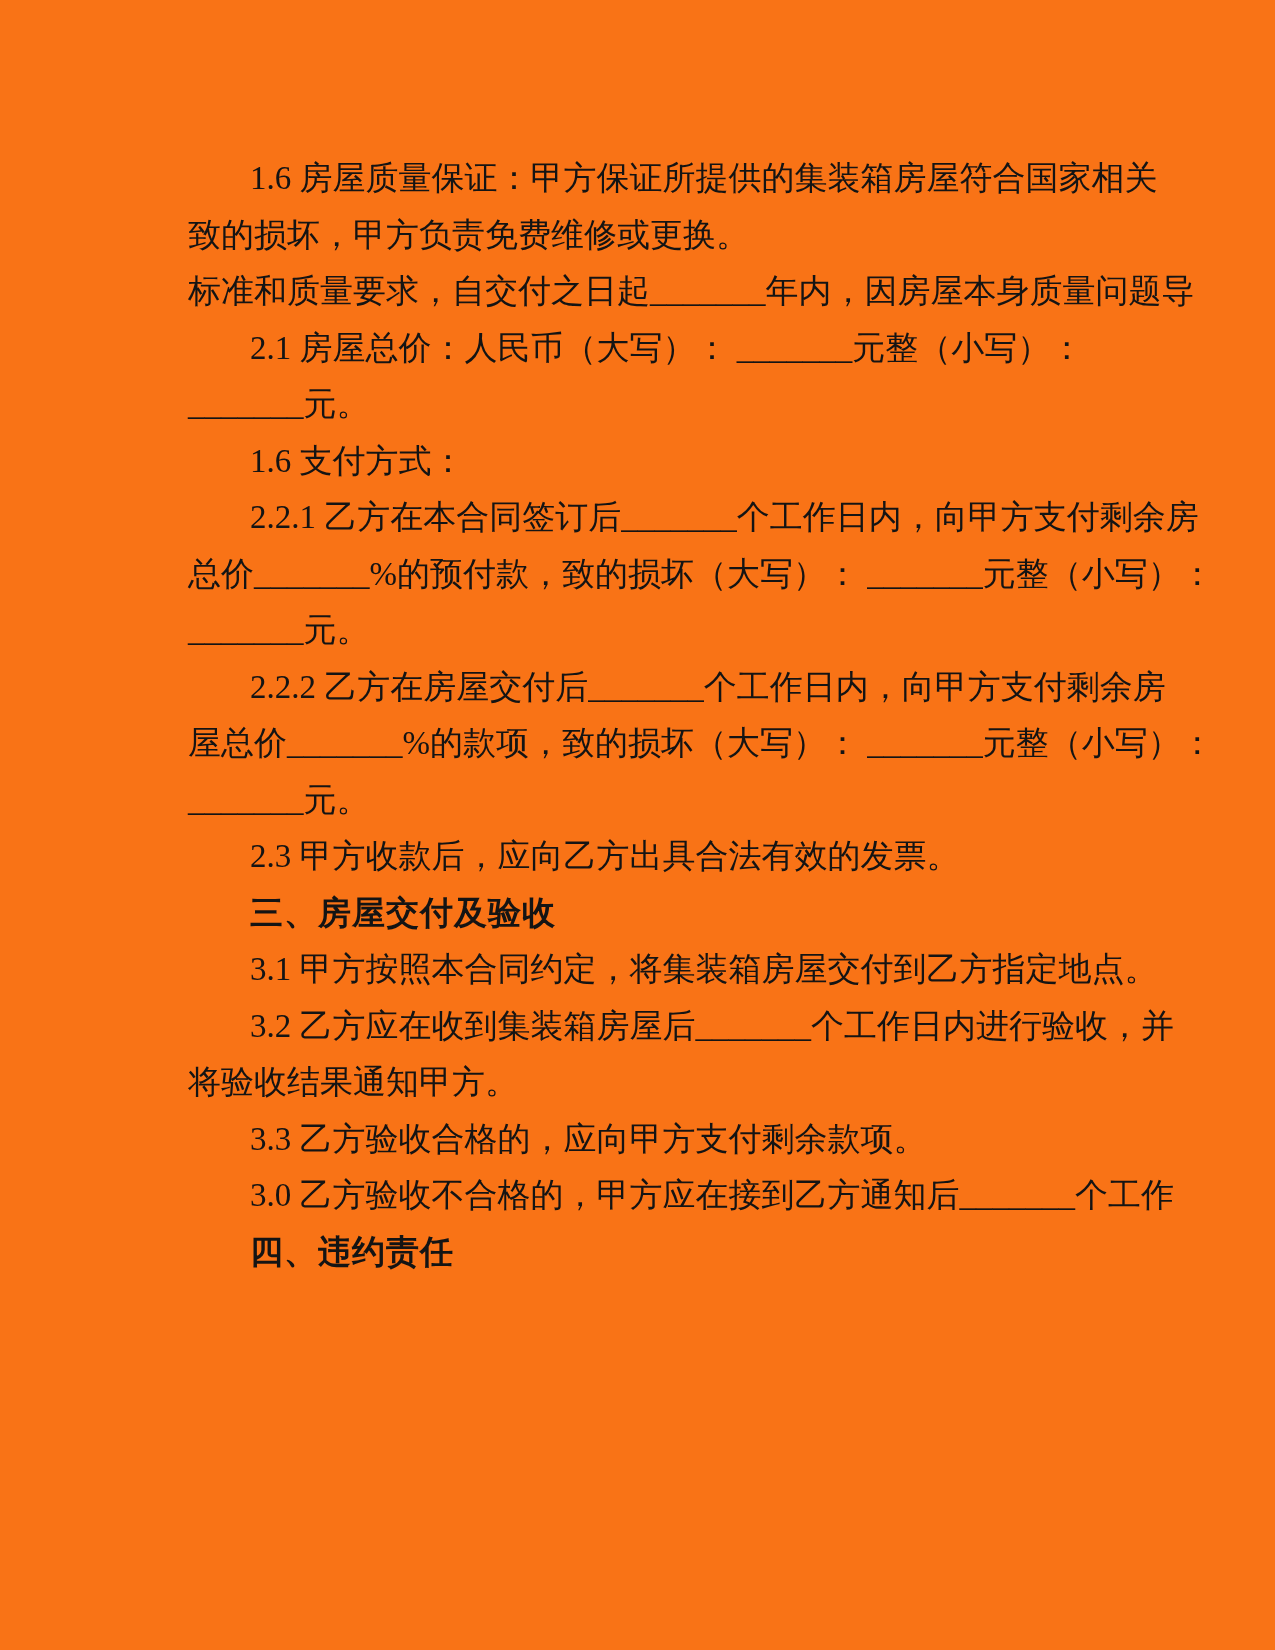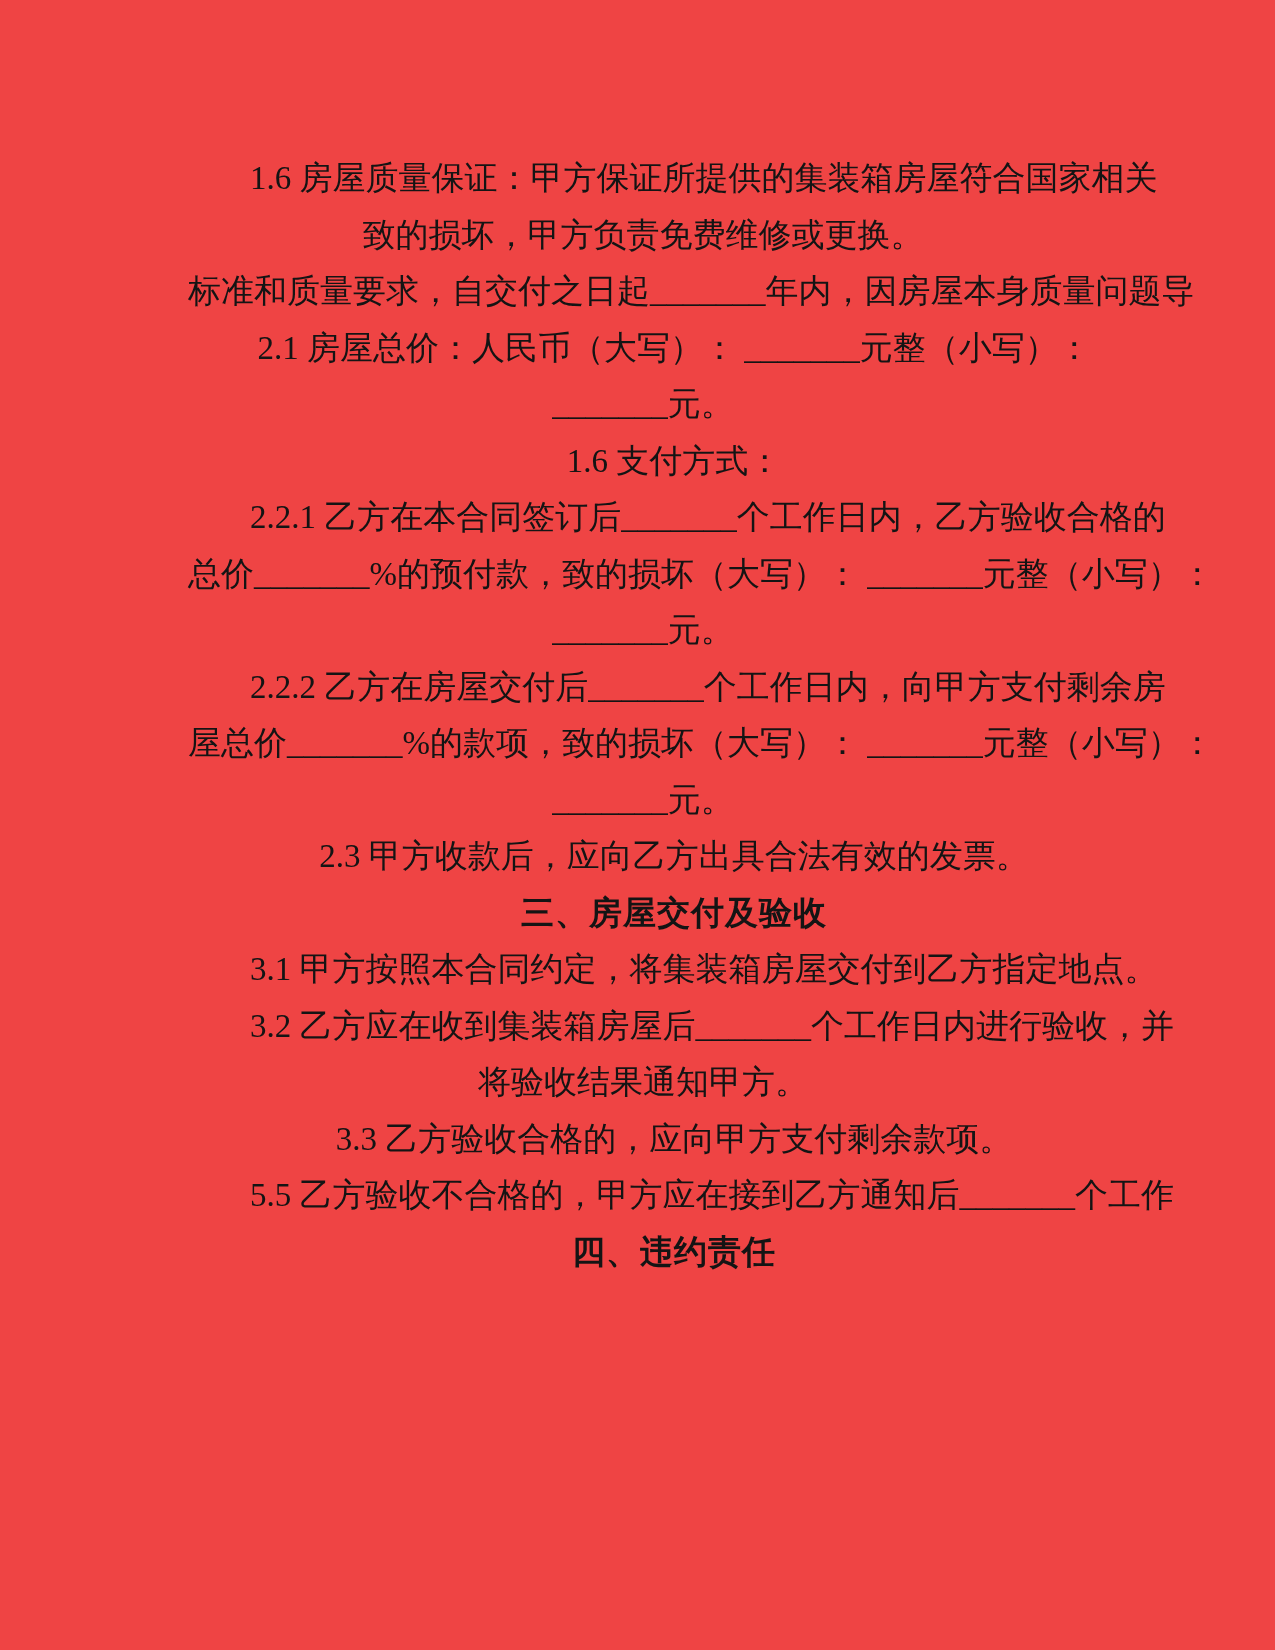--- a/index.html
+++ b/index.html
@@ -4,23 +4,22 @@
 <style>
   html, body {
     margin: 0;
     padding: 0;
     background: #ffffff;
   }
   .page {
     position: relative;
     width: 1275px;
     height: 1650px;
-    background: #ef4444;
+    background: #f97316;
     overflow: hidden;
-    text-align: center;
   }
   .content {
     position: absolute;
     left: 188px;
     top: 150px;
     width: 910px;
     font-family: "Liberation Serif", "DejaVu Serif", serif;
     font-size: 33px;
     line-height: 56.5px;
     color: #141414;
@@ -43,28 +42,28 @@
 <body>
 
 <div class="page">
   <div class="content" id="contract-body" style="color: rgb(20, 20, 20);">
       <div class="line indent">1.6 房屋质量保证：甲方保证所提供的集装箱房屋符合国家相关</div>
       <div class="line">致的损坏，甲方负责免费维修或更换。</div>
       <div class="line">标准和质量要求，自交付之日起_______年内，因房屋本身质量问题导</div>
       <div class="line indent">2.1 房屋总价：人民币（大写）： _______元整（小写）：</div>
       <div class="line">_______元。</div>
       <div class="line indent">1.6 支付方式：</div>
-      <div class="line indent">2.2.1 乙方在本合同签订后_______个工作日内，乙方验收合格的</div>
+      <div class="line indent">2.2.1 乙方在本合同签订后_______个工作日内，向甲方支付剩余房</div>
       <div class="line">总价_______%的预付款，致的损坏（大写）： _______元整（小写）：</div>
       <div class="line">_______元。</div>
       <div class="line indent">2.2.2 乙方在房屋交付后_______个工作日内，向甲方支付剩余房</div>
       <div class="line">屋总价_______%的款项，致的损坏（大写）： _______元整（小写）：</div>
       <div class="line">_______元。</div>
       <div class="line indent">2.3 甲方收款后，应向乙方出具合法有效的发票。</div>
       <div class="line indent heading">三、房屋交付及验收</div>
       <div class="line indent">3.1 甲方按照本合同约定，将集装箱房屋交付到乙方指定地点。</div>
       <div class="line indent">3.2 乙方应在收到集装箱房屋后_______个工作日内进行验收，并</div>
       <div class="line">将验收结果通知甲方。</div>
       <div class="line indent">3.3 乙方验收合格的，应向甲方支付剩余款项。</div>
-      <div class="line indent">5.5 乙方验收不合格的，甲方应在接到乙方通知后_______个工作</div>
+      <div class="line indent">3.0 乙方验收不合格的，甲方应在接到乙方通知后_______个工作</div>
       <div class="line indent heading">四、违约责任</div>
     </div>
 </div>
 
 </body></html>

